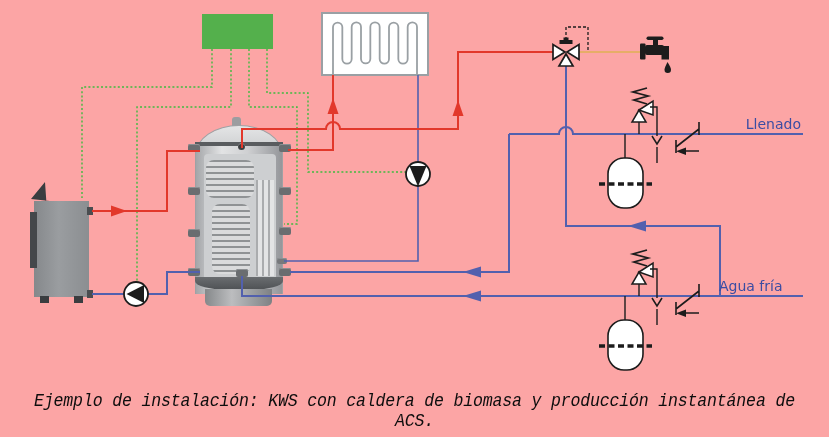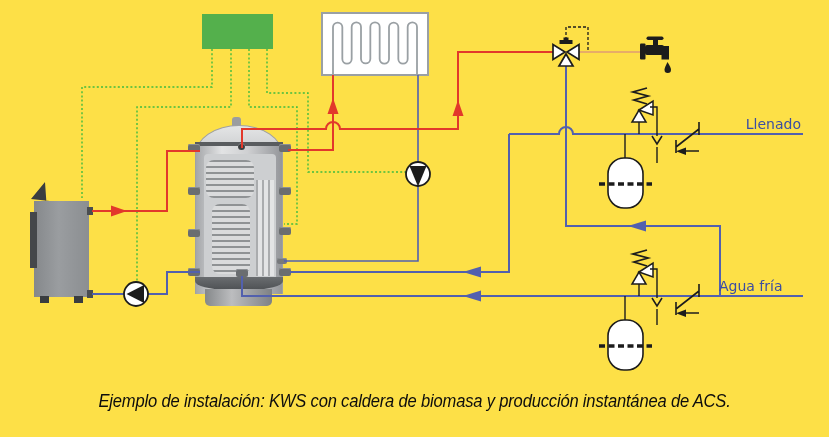--- a/index.html
+++ b/index.html
@@ -1,20 +1,20 @@
 <!DOCTYPE html>
 <html style="--c-hot: #e2382b; --c-warm: #e7ad68; --c-cold: #5260ae; --c-label: #3b4da3; --c-wire: #3fbb3f; --c-controller: #54b04c; --c-sym: #1c1c1c; --c-radiator: #9aa0a4;"><head>
 <meta charset="utf-8">
 <style>
   :root{
     --c-hot:#e2382b; --c-warm:#e7ad68; --c-cold:#5260ae; --c-label:#3b4da3;
     --c-wire:#3fbb3f; --c-controller:#54b04c; --c-sym:#1c1c1c; --c-radiator:#9aa0a4;
   }
   html,body{margin:0;padding:0;background:#fff;}
-  #stage{position:relative;width:829px;height:437px;background:#fde047;overflow:hidden;
+  #stage{position:relative;width:829px;height:437px;background:#fca5a5;overflow:hidden;
          border-right:1px solid #dcdcdc;border-bottom:1px solid #404040;
          font-family:"DejaVu Sans",sans-serif;}
   #pipes{position:absolute;left:0;top:0;}
   .abs{position:absolute;}
   
   .controller{left:202px;top:14px;width:71px;height:35px;background:var(--c-controller);}
   
   .boiler-chimney{left:31px;top:182px;width:28px;height:20px;background:#3a3d40;
         clip-path:polygon(50% 0,0 85%,100% 100%,55% 100%);}
   .boiler-body{left:34px;top:201px;width:55px;height:96px;
@@ -42,21 +42,21 @@
   .tank .bottom{position:absolute;left:0;top:160px;width:88px;height:13px;background:linear-gradient(180deg,#6a6d70,#4e5154);
         border-radius:0 0 34px 34px/0 0 9px 9px;}
   .tank .skirt{position:absolute;left:10px;top:172px;width:67px;height:17px;
         background:linear-gradient(90deg,#85888a,#bcbdbf 40%,#7e8184);border-radius:0 0 5px 5px;}
   .port{position:absolute;width:12px;height:8px;background:#6a6d70;border-radius:2px;box-shadow:inset 0 1px 0 #8d9093;}
   .port.small{width:10px;height:6px;background:#77797c;}
   .port.dot{width:7px;height:7px;border-radius:50%;background:#3b3d3f;}
   
   .lbl{color:var(--c-label);font-size:14px;line-height:16px;white-space:nowrap;}
   .caption{left:0;top:391px;width:829px;text-align:center;color:#0d0d0d;
-        font-family:Liberation Sans, sans-serif;font-style:italic;font-size:18px;}
+        font-family:Liberation Mono, monospace;font-style:italic;font-size:18px;}
   .caption span{display:inline-block;transform:scaleX(.92);transform-origin:50% 50%;letter-spacing:-.2px;}
 </style>
 </head>
 <body>
 
 <div id="stage">
 
   <div class="abs controller"></div>
 
   <div class="abs boiler-chimney"></div>

